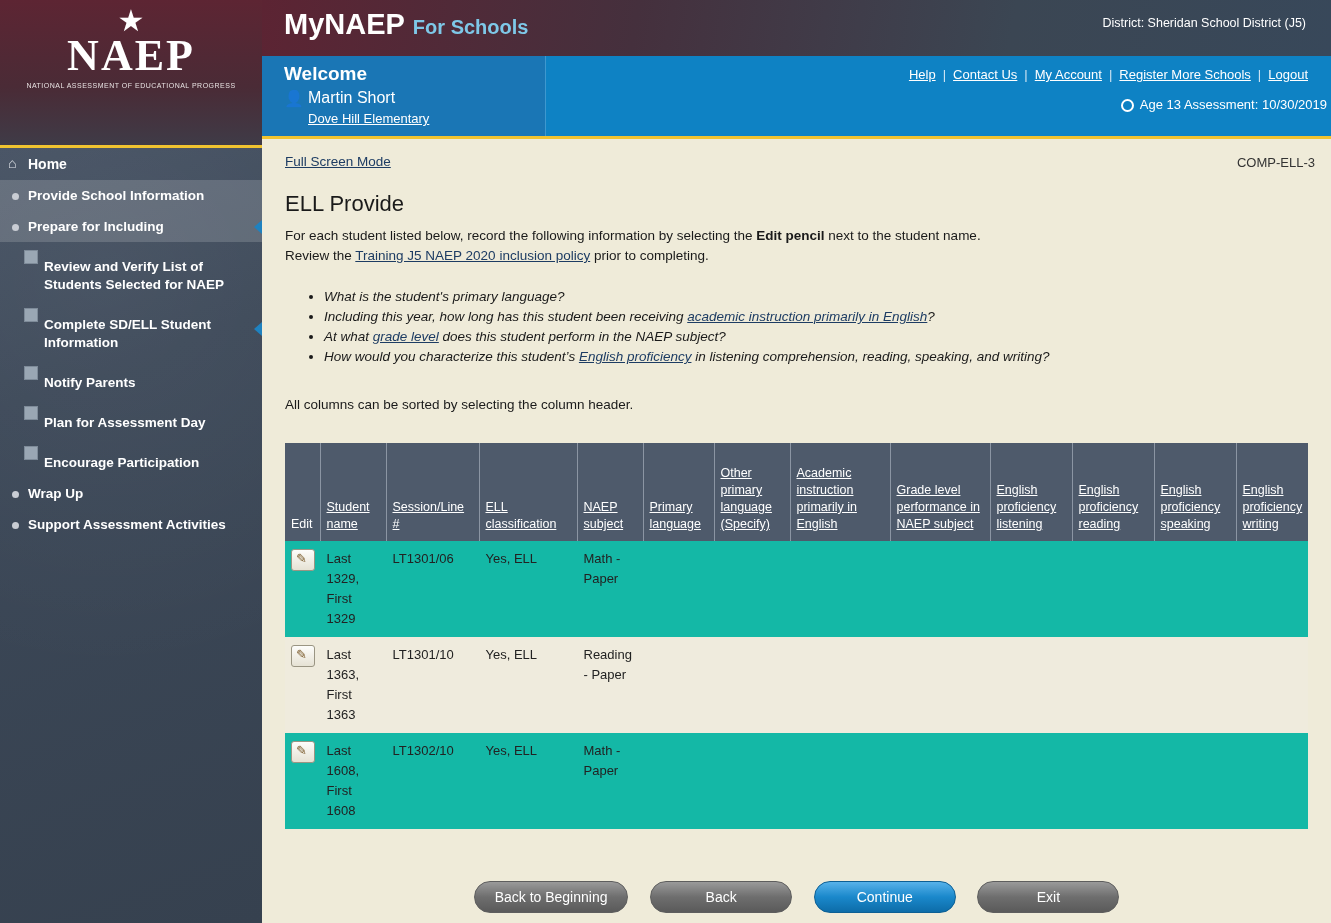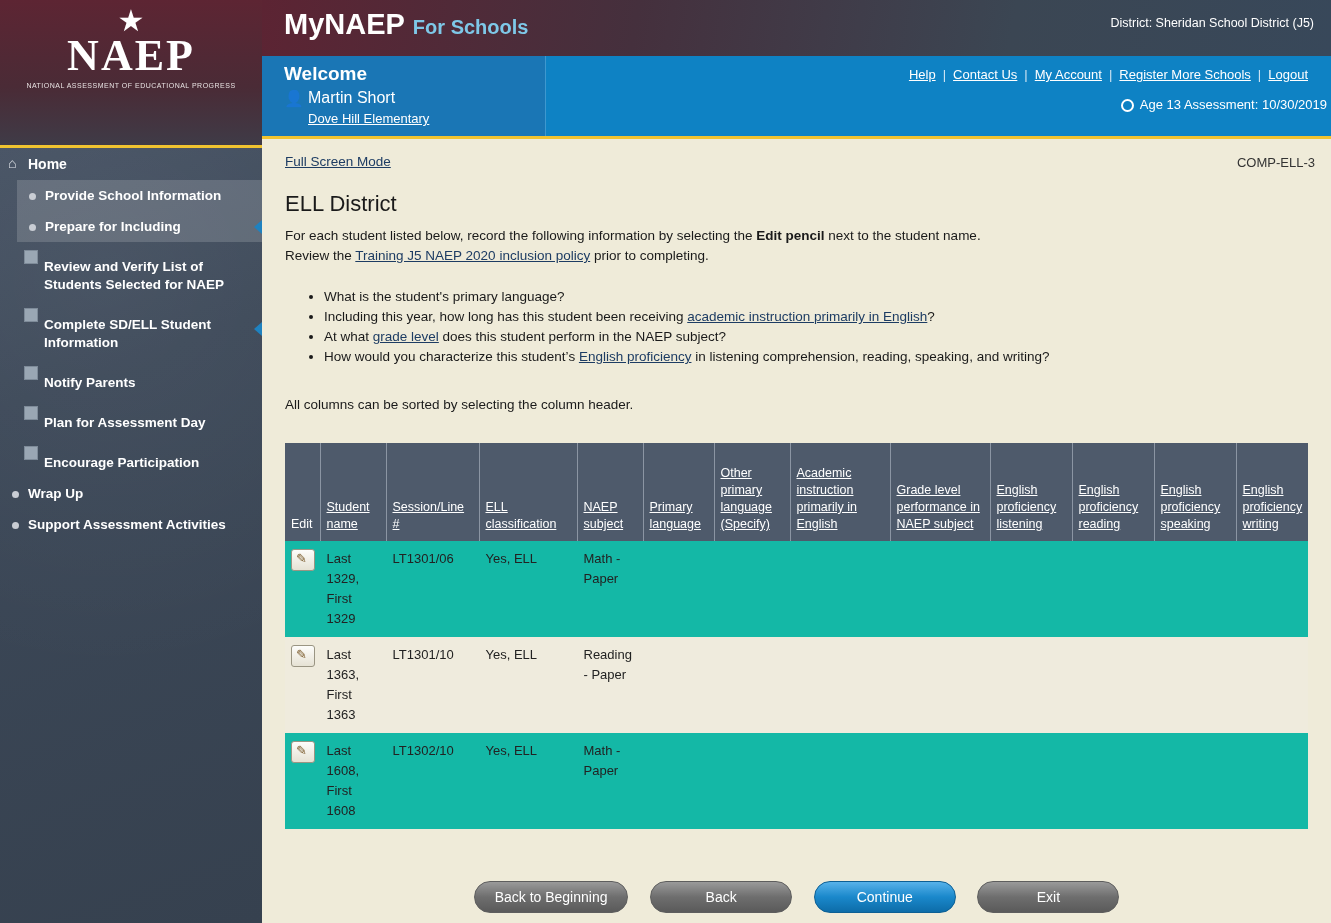--- a/index.html
+++ b/index.html
@@ -88,21 +88,20 @@
     position: absolute;
     left: 8px;
     top: 8px;
     width: 15px; height: 14px;
     color: #dfe3e8;
     font-size: 14px;
     line-height: 14px;
   }
   .nav-item.active {
     background: rgba(255,255,255,0.16);
-    margin-left: 17px;
   }
   .nav-item.arrow::after {
     content: "";
     position: absolute;
     right: -1px;
     top: 50%;
     margin-top: -8px;
     border-top: 8px solid transparent;
     border-bottom: 8px solid transparent;
     border-right: 9px solid #1f82c0;
@@ -159,21 +158,21 @@
     letter-spacing: 0px;
   }
   .brand .for-schools {
     color: #7ec8e8;
     font-size: 20px;
     font-weight: bold;
     margin-left: 8px;
   }
   .district {
     position: absolute;
-    right: 17px;
+    right: 25px;
     top: 16px;
     font-size: 12.5px;
     color: #ffffff;
   }
 
   
   .welcome-bar {
     position: absolute;
     left: 262px; top: 56px;
     width: 1069px; height: 83px;
@@ -293,21 +292,21 @@
   ul.questions {
     position: absolute;
     left: 40px; top: 148px;
     width: 1000px;
     margin: 0;
     padding-left: 22px;
     font-size: 13.5px;
     line-height: 20px;
     color: #1a1a1a;
   }
-  ul.questions li { margin-bottom: 0px; }
+  ul.questions li { margin-bottom: 0px; font-style: italic; }
   .sort-note {
     position: absolute;
     left: 23px; top: 258px;
     font-size: 13.5px;
     color: #1a1a1a;
   }
 
   
   .table-wrap {
     position: absolute;
@@ -463,21 +462,21 @@
       <a>Help</a><span class="sep">|</span><a>Contact Us</a><span class="sep">|</span><a>My Account</a><span class="sep">|</span><a>Register More Schools</a><span class="sep">|</span><a>Logout</a>
     </div>
     <div class="assessment">
       <span class="dot"></span><span>Age 13 Assessment: 10/30/2019</span>
     </div>
   </div>
 
   <div class="content">
     <div class="fullscreen-link">Full Screen Mode</div>
     <div class="code-label">COMP-ELL-3</div>
-    <div class="page-title">ELL District</div>
+    <div class="page-title">ELL Provide</div>
 
     <div class="intro">
       <div>
         <span>For each student listed below, record the following information by selecting the </span><b>Edit pencil</b><span> next to the student name.</span>
       </div>
       <div>
         <span>Review the </span><span class="link">Training J5 NAEP 2020 inclusion policy</span><span> prior to completing.</span>
       </div>
     </div>
 

